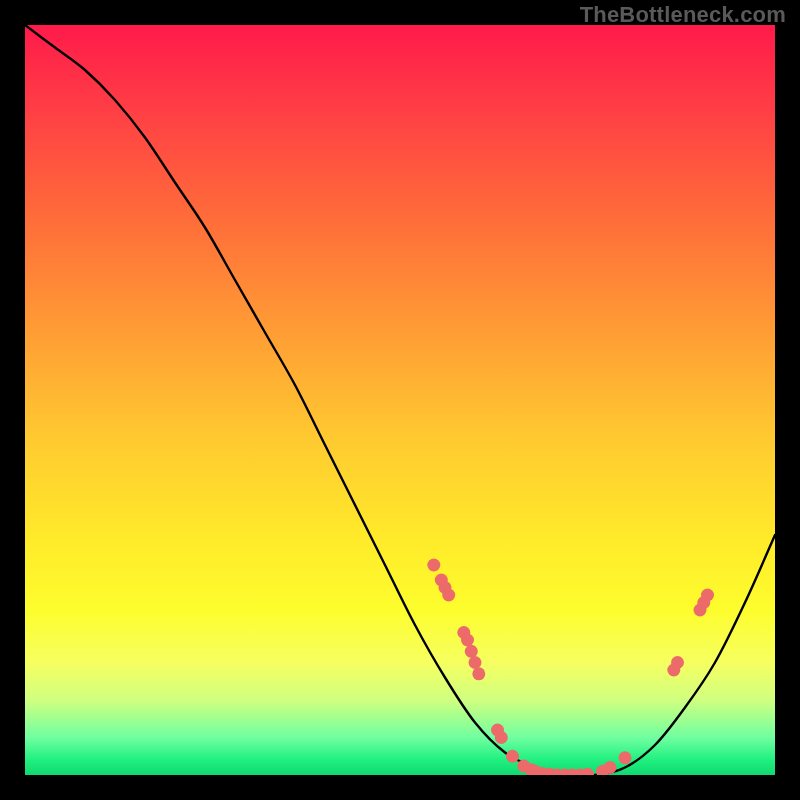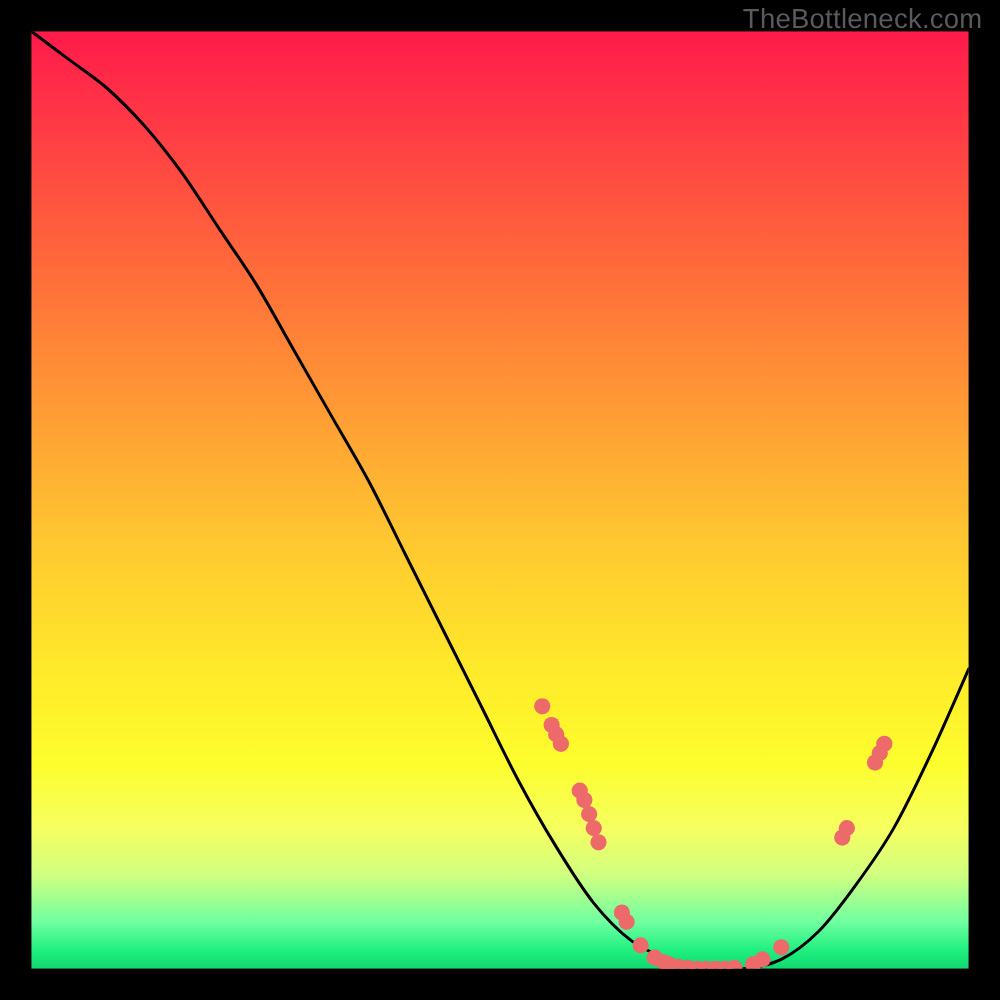--- a/index.html
+++ b/index.html
@@ -10,21 +10,21 @@
     position: relative;
     font-family: Arial, Helvetica, sans-serif;
     overflow: hidden;
   }
   .watermark {
     position: absolute;
     top: 2px;
     right: 14px;
     color: #5a5a5a;
     font-size: 22px;
-    font-weight: 400;
+    font-weight: 700;
     letter-spacing: 0.2px;
     z-index: 10;
   }
   .plot-area {
     position: absolute;
     left: 25px;
     top: 25px;
     width: 750px;
     height: 750px;
     overflow: hidden;

